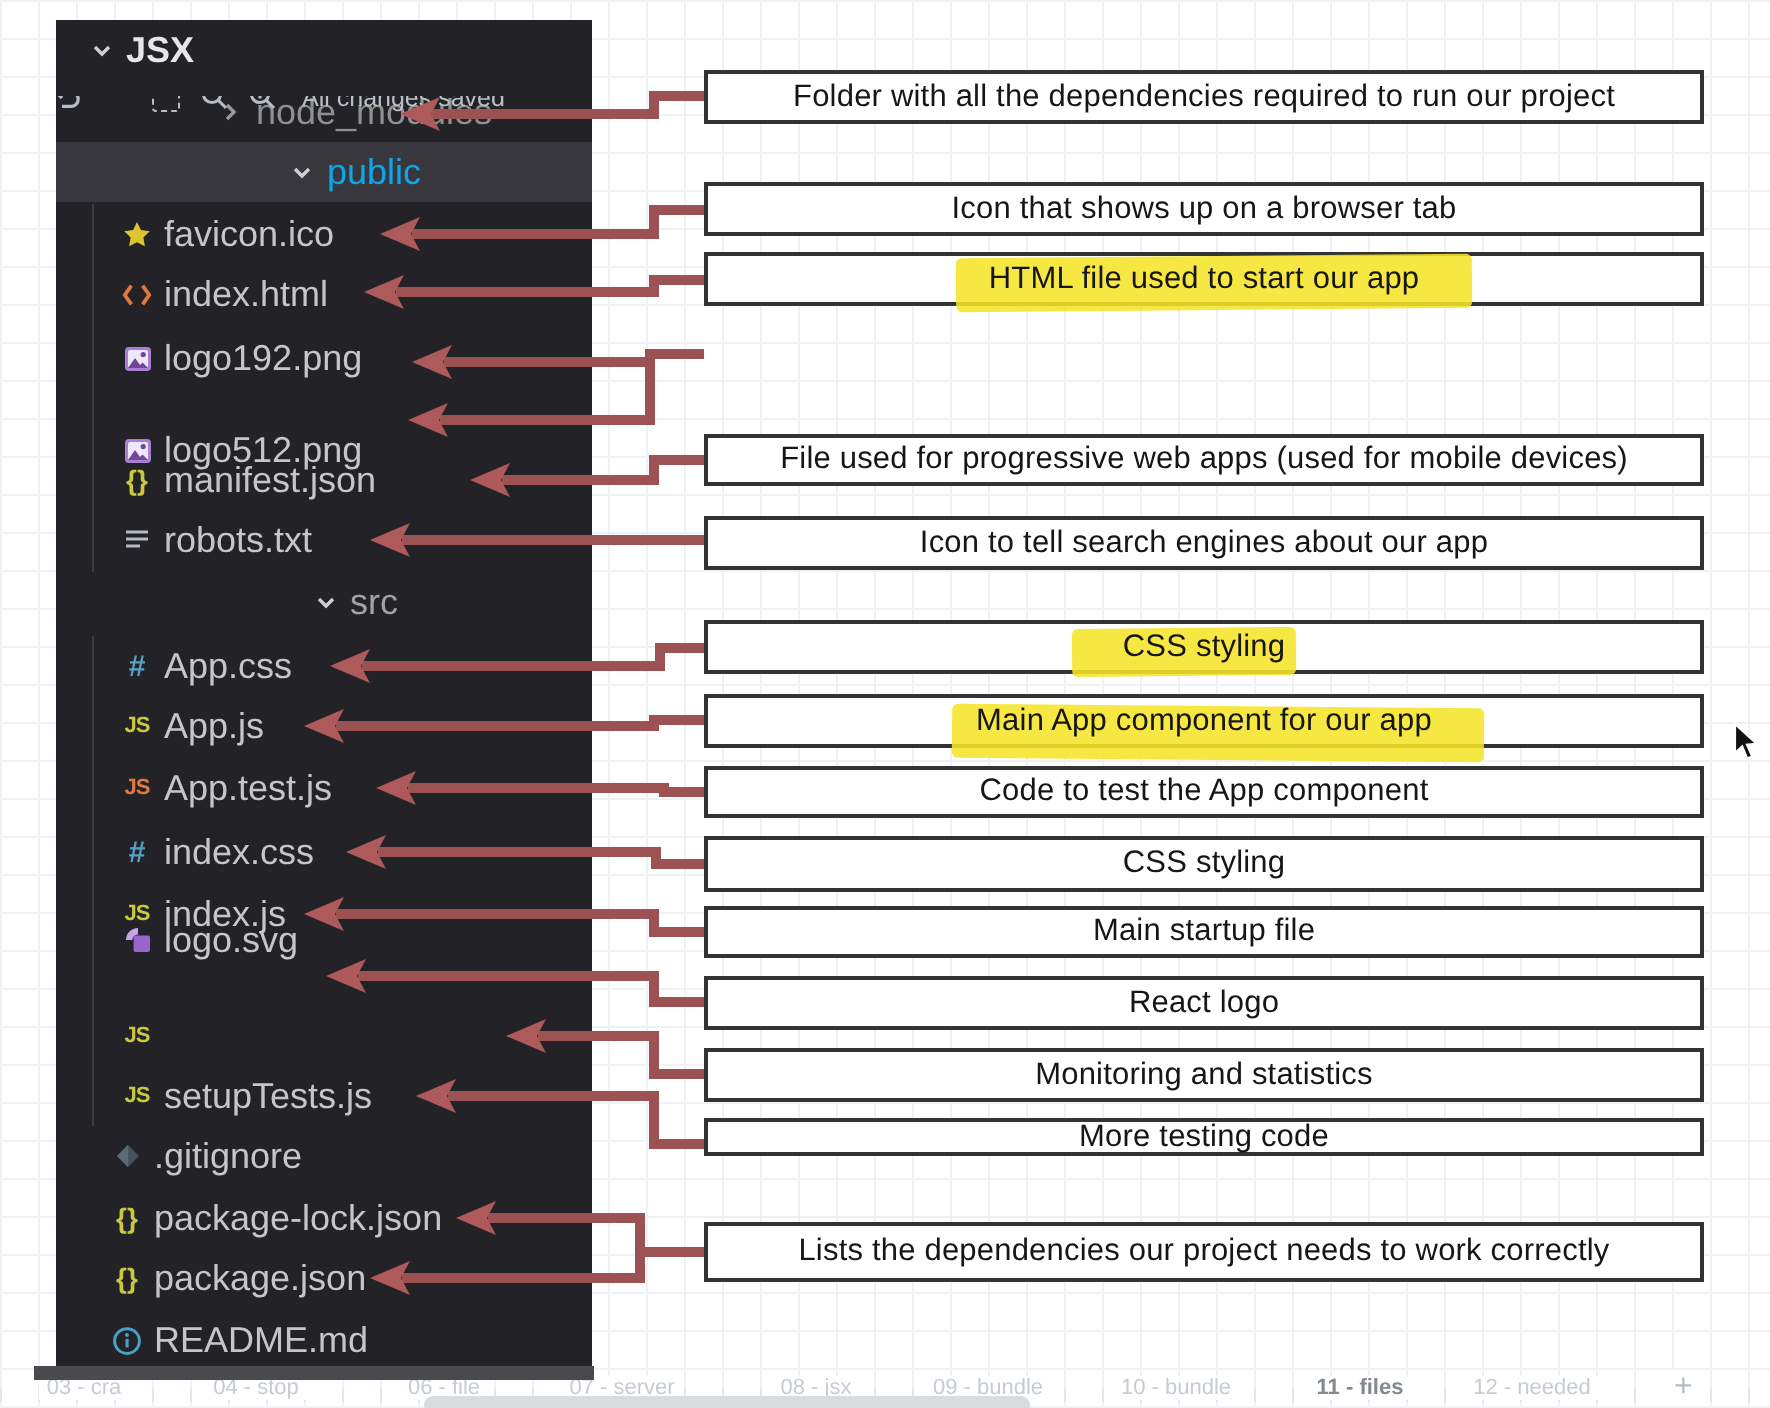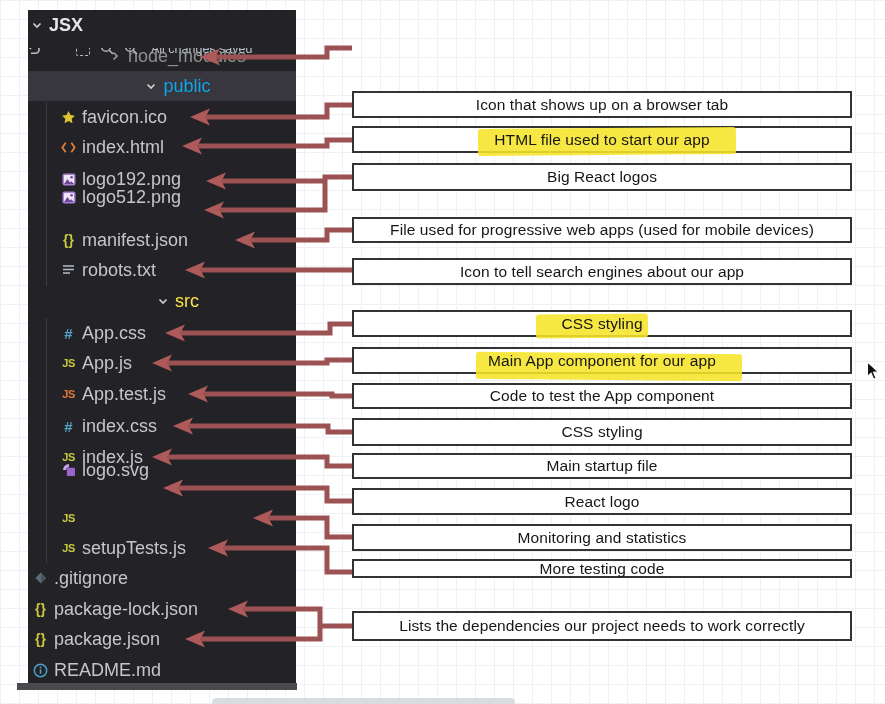--- a/index.html
+++ b/index.html
@@ -10,23 +10,23 @@
       linear-gradient(#eef1f5 1px, transparent 1px),
       linear-gradient(90deg, #eef1f5 1px, transparent 1px);
     background-size:19px 19px;}
   
   #toolbar-frag{position:absolute;left:0;top:0;width:340px;height:10px;overflow:hidden;z-index:5;margin-top:48px;}
   .tb-item{position:absolute;color:#b6bec4;}
   
   #panel{position:absolute;left:28px;top:10px;width:268px;height:673px;background:#232327;z-index:4;}
   .trow{position:absolute;left:0;width:268px;height:30px;display:flex;align-items:center;
     font-size:18px;color:#c6c6c6;box-sizing:border-box;white-space:nowrap;}
-  .lvl0{padding-left:2px;}
+  .lvl0{padding-left:16px;}
   .lvl1{padding-left:31px;justify-content:center;}
-  .lvl1f{padding-left:4px;}
+  .lvl1f{padding-left:27px;}
   .lvl2{padding-left:32px;}
   .chev{width:13px;display:inline-flex;justify-content:center;flex:none;margin-right:6px;}
   .tic{width:17px;display:inline-flex;justify-content:center;align-items:center;flex:none;margin-right:5px;}
   .jsbadge{font-weight:800;font-size:11px;letter-spacing:-0.5px;font-family:"Liberation Sans",sans-serif;}
   .braces{font-weight:700;font-size:14px;color:#c9c93f;}
   .hash{font-weight:700;font-size:15px;color:#56a0c6;}
   .sel{background:#37373d;}
   .guide{position:absolute;width:1px;background:#3c3c42;left:18px;}
   #panel-strip{position:absolute;left:17px;top:683px;width:280px;height:7px;background:#4a4a4e;z-index:4;}
   
@@ -124,21 +124,21 @@
       <span class="tic">
           <svg width="14" height="13" viewBox="0 0 14 13">
             <rect x="0.5" y="0.5" width="13" height="12" rx="2" fill="#a97fd3"></rect>
             <rect x="2" y="2" width="10" height="9" rx="1" fill="#efe6f8"></rect>
             <circle cx="9.6" cy="4.3" r="1.3" fill="#6f4699"></circle>
             <path d="M2 11 L5.5 6 L8 9.5 L9.3 8.2 L12 11 Z" fill="#6f4699"></path>
           </svg>
         </span>
       <span>logo192.png</span>
     </div>
-    <div class="trow lvl2" style="top:172px">
+    <div class="trow lvl2" style="top:200px">
       <span class="tic">
           <svg width="14" height="13" viewBox="0 0 14 13">
             <rect x="0.5" y="0.5" width="13" height="12" rx="2" fill="#a97fd3"></rect>
             <rect x="2" y="2" width="10" height="9" rx="1" fill="#efe6f8"></rect>
             <circle cx="9.6" cy="4.3" r="1.3" fill="#6f4699"></circle>
             <path d="M2 11 L5.5 6 L8 9.5 L9.3 8.2 L12 11 Z" fill="#6f4699"></path>
           </svg>
         </span>
       <span>logo512.png</span>
     </div>
@@ -147,21 +147,21 @@
       <span>manifest.json</span>
     </div>
     <div class="trow lvl2" style="top:245px">
       <span class="tic">
           <svg width="13" height="12" viewBox="0 0 13 12">
             <path d="M1 2 H12 M1 5.5 H12 M1 9 H8" stroke="#b4bcc2" stroke-width="1.6"></path>
           </svg>
         </span>
       <span>robots.txt</span>
     </div>
-    <div class="trow lvl1" style="top:276px;color:#fde047">
+    <div class="trow lvl1" style="top:276px;color:#a3a3a3">
       <span class="chev">
           <svg width="12" height="12" viewBox="0 0 12 12">
             <path d="M2.5 4.5 L6 8 L9.5 4.5" stroke="#cfcfcf" stroke-width="1.7" fill="none"></path>
           </svg>
         </span>
       <span>src</span>
     </div>
     <div class="trow lvl2" style="top:308px">
       <span class="tic hash">#</span>
       <span>App.css</span>
@@ -260,30 +260,30 @@
       <polygon points="173,426 193,417.5 188.5,426 193,434.5"></polygon>
       <polygon points="152,457 172,448.5 167.5,457 172,465.5"></polygon>
       <polygon points="163,488 183,479.5 178.5,488 183,496.5"></polygon>
       <polygon points="253,518 273,509.5 268.5,518 273,526.5"></polygon>
       <polygon points="208,548 228,539.5 223.5,548 228,556.5"></polygon>
       <polygon points="228,609 248,600.5 243.5,609 248,617.5"></polygon>
       <polygon points="185,639 205,630.5 200.5,639 205,647.5"></polygon>
     </g>
   </svg>
 
+  <div class="abox" style="top:35px;height:27px">
+    <span class="abox-text">Folder with all the dependencies required to run our project</span>
+  </div>
   <div class="abox" style="top:91px;height:27px">
     <span class="abox-text">Icon that shows up on a browser tab</span>
   </div>
   <div class="abox" style="top:126px;height:27px">
     <span class="marker" style="left:124px;top:0px;width:258px;height:27px;transform:rotate(-0.5deg)"></span>
     <span class="abox-text">HTML file used to start our app</span>
   </div>
-  <div class="abox" style="top:163px;height:28px">
-    <span class="abox-text">Big React logos</span>
-  </div>
   <div class="abox" style="top:217px;height:26px">
     <span class="abox-text">File used for progressive web apps (used for mobile devices)</span>
   </div>
   <div class="abox" style="top:258px;height:27px">
     <span class="abox-text">Icon to tell search engines about our app</span>
   </div>
   <div class="abox" style="top:310px;height:27px">
     <span class="marker" style="left:182px;top:2px;width:112px;height:24px;transform:rotate(-0.6deg)"></span>
     <span class="abox-text">CSS styling</span>
   </div>
@@ -306,20 +306,32 @@
   <div class="abox" style="top:524px;height:27px">
     <span class="abox-text">Monitoring and statistics</span>
   </div>
   <div class="abox" style="top:559px;height:19px">
     <span class="abox-text">More testing code</span>
   </div>
   <div class="abox" style="top:611px;height:30px">
     <span class="abox-text">Lists the dependencies our project needs to work correctly</span>
   </div>
 
+  <div id="page-tabs">
+    <span class="ptab" style="left:42px">03 - cra</span>
+    <span class="ptab" style="left:128px">04 - stop</span>
+    <span class="ptab" style="left:222px">06 - file</span>
+    <span class="ptab" style="left:311px">07 - server</span>
+    <span class="ptab" style="left:408px">08 - jsx</span>
+    <span class="ptab" style="left:494px">09 - bundle</span>
+    <span class="ptab" style="left:588px">10 - bundle</span>
+    <span class="ptab active" style="left:680px">11 - files</span>
+    <span class="ptab" style="left:766px">12 - needed</span>
+    <span id="add-tab">+</span>
+  </div>
   <div id="scroll-pill"></div>
 
   <div id="cursor">
     <svg width="14" height="20" viewBox="0 0 14 20">
         <path d="M1.5 1 L1.5 15.5 L5.1 12.2 L7.6 18.3 L10.1 17.2 L7.5 11.3 L12.3 10.9 Z" fill="#111" stroke="#fff" stroke-width="1.1"></path>
       </svg>
   </div>
 
 </div>
 

